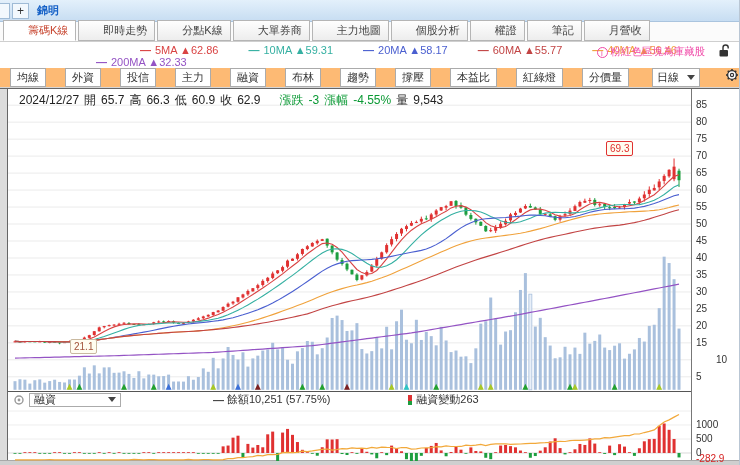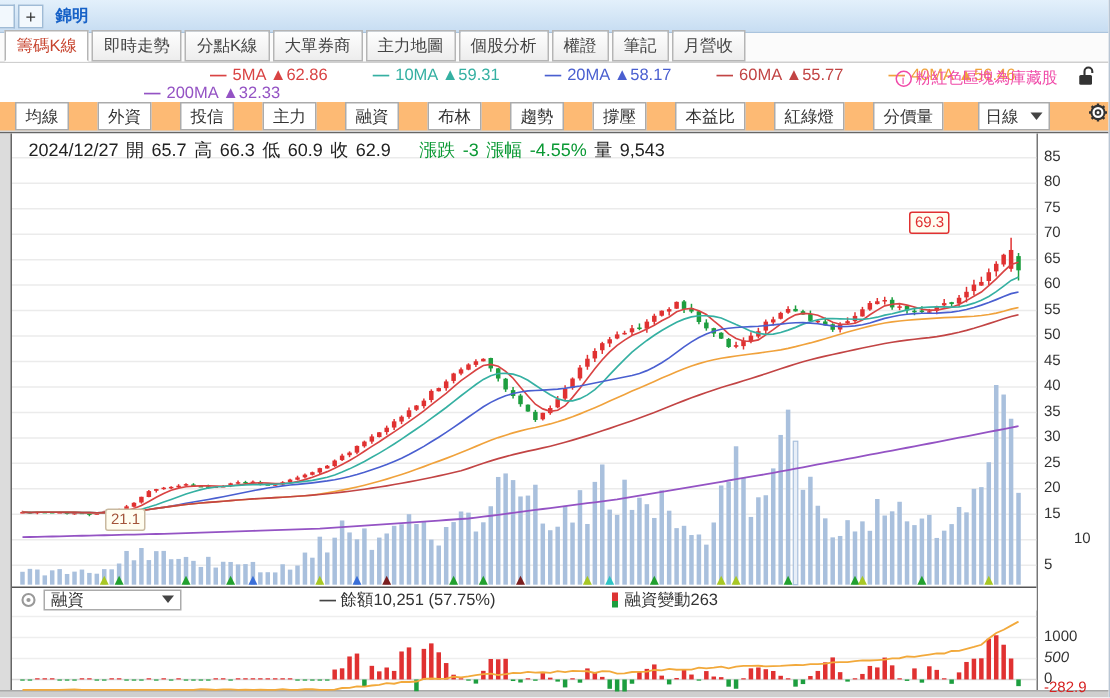--- a/index.html
+++ b/index.html
@@ -5,21 +5,21 @@
   html,body{margin:0;padding:0;background:#eef2f6;}
   *{box-sizing:border-box;font-family:"Liberation Sans","DejaVu Sans",sans-serif;}
   .app{position:relative;width:740px;height:465px;background:#fff;overflow:hidden;border-right:1px solid #b9c6d4;}
   
   .titlebar{height:22px;background:linear-gradient(#e3f0fb,#c7ddf2);border-bottom:1px solid #aac4de;display:flex;align-items:center;}
   .tab-stub{width:10px;height:16px;background:#f2f8fd;border:1px solid #9fbbd6;border-left:none;margin-right:2px;}
   .newtab-btn{width:17px;height:16px;background:#f2f8fd;border:1px solid #9fbbd6;font-size:12px;line-height:14px;text-align:center;color:#333;cursor:pointer;}
   .stock-tab{margin-left:8px;font-size:11px;font-weight:bold;color:#1661c7;}
   
   .tabstrip{height:20px;background:#fbfbfb;border-bottom:1px solid #cfcfcf;display:flex;align-items:flex-end;padding:1px 0 0 3px;}
-  .tab{font-size:11px;color:#444;background:linear-gradient(#fefefe,#ededed);border:1px solid #b5b5b5;padding:2px 7px 2px 7px;margin-right:2px;white-space:nowrap;cursor:pointer;margin-top:30px;}
+  .tab{font-size:11px;color:#444;background:linear-gradient(#fefefe,#ededed);border:1px solid #b5b5b5;padding:2px 7px 2px 24px;margin-right:2px;white-space:nowrap;cursor:pointer;margin-top:30px;}
   .tab.active{color:#c7442e;background:#fff;border-bottom-color:#fff;}
   
   .legendbar{position:relative;height:26px;background:#fff;font-size:11px;}
   .legend-row1{position:absolute;left:140px;top:2px;display:flex;gap:30px;white-space:nowrap;}
   .legend-row2{position:absolute;left:96px;top:14px;white-space:nowrap;}
   .lgd{display:inline-flex;align-items:center;gap:4px;}
   .lgd .dash{font-weight:bold;}
   .legend-note{position:absolute;right:34px;top:3px;color:#f049a8;font-size:10.5px;display:flex;align-items:center;gap:3px;}
   .note-icon{display:inline-block;width:11px;height:11px;border:1px solid #f049a8;border-radius:50%;font-size:8px;line-height:11px;text-align:center;color:#f049a8;}
   .lock{position:absolute;right:8px;top:2px;cursor:pointer;}
@@ -783,20 +783,20 @@
         <span style="top: 163px;">40</span>
         <span style="top: 180px;">35</span>
         <span style="top: 197px;">30</span>
         <span style="top: 214px;">25</span>
         <span style="top: 231px;">20</span>
         <span style="top: 248px;">15</span>
         <span style="top: 265px; margin-left: 20px;">10</span>
         <span style="top: 282px;">5</span>
         <span style="top: 296px; margin-left: 45px;">1500</span>
         <span style="top: 330px;">1000</span>
-        <span style="top: 344px; font-style: italic;">500</span>
+        <span style="top: 344px;">500</span>
         <span style="top: 358px;">0</span>
         <span class="axis-min" style="top: 364px;">-282.9</span>
       </div>
   </div>
 
   <div class="bottom-strip"></div>
 </div>
 
 </body></html>

